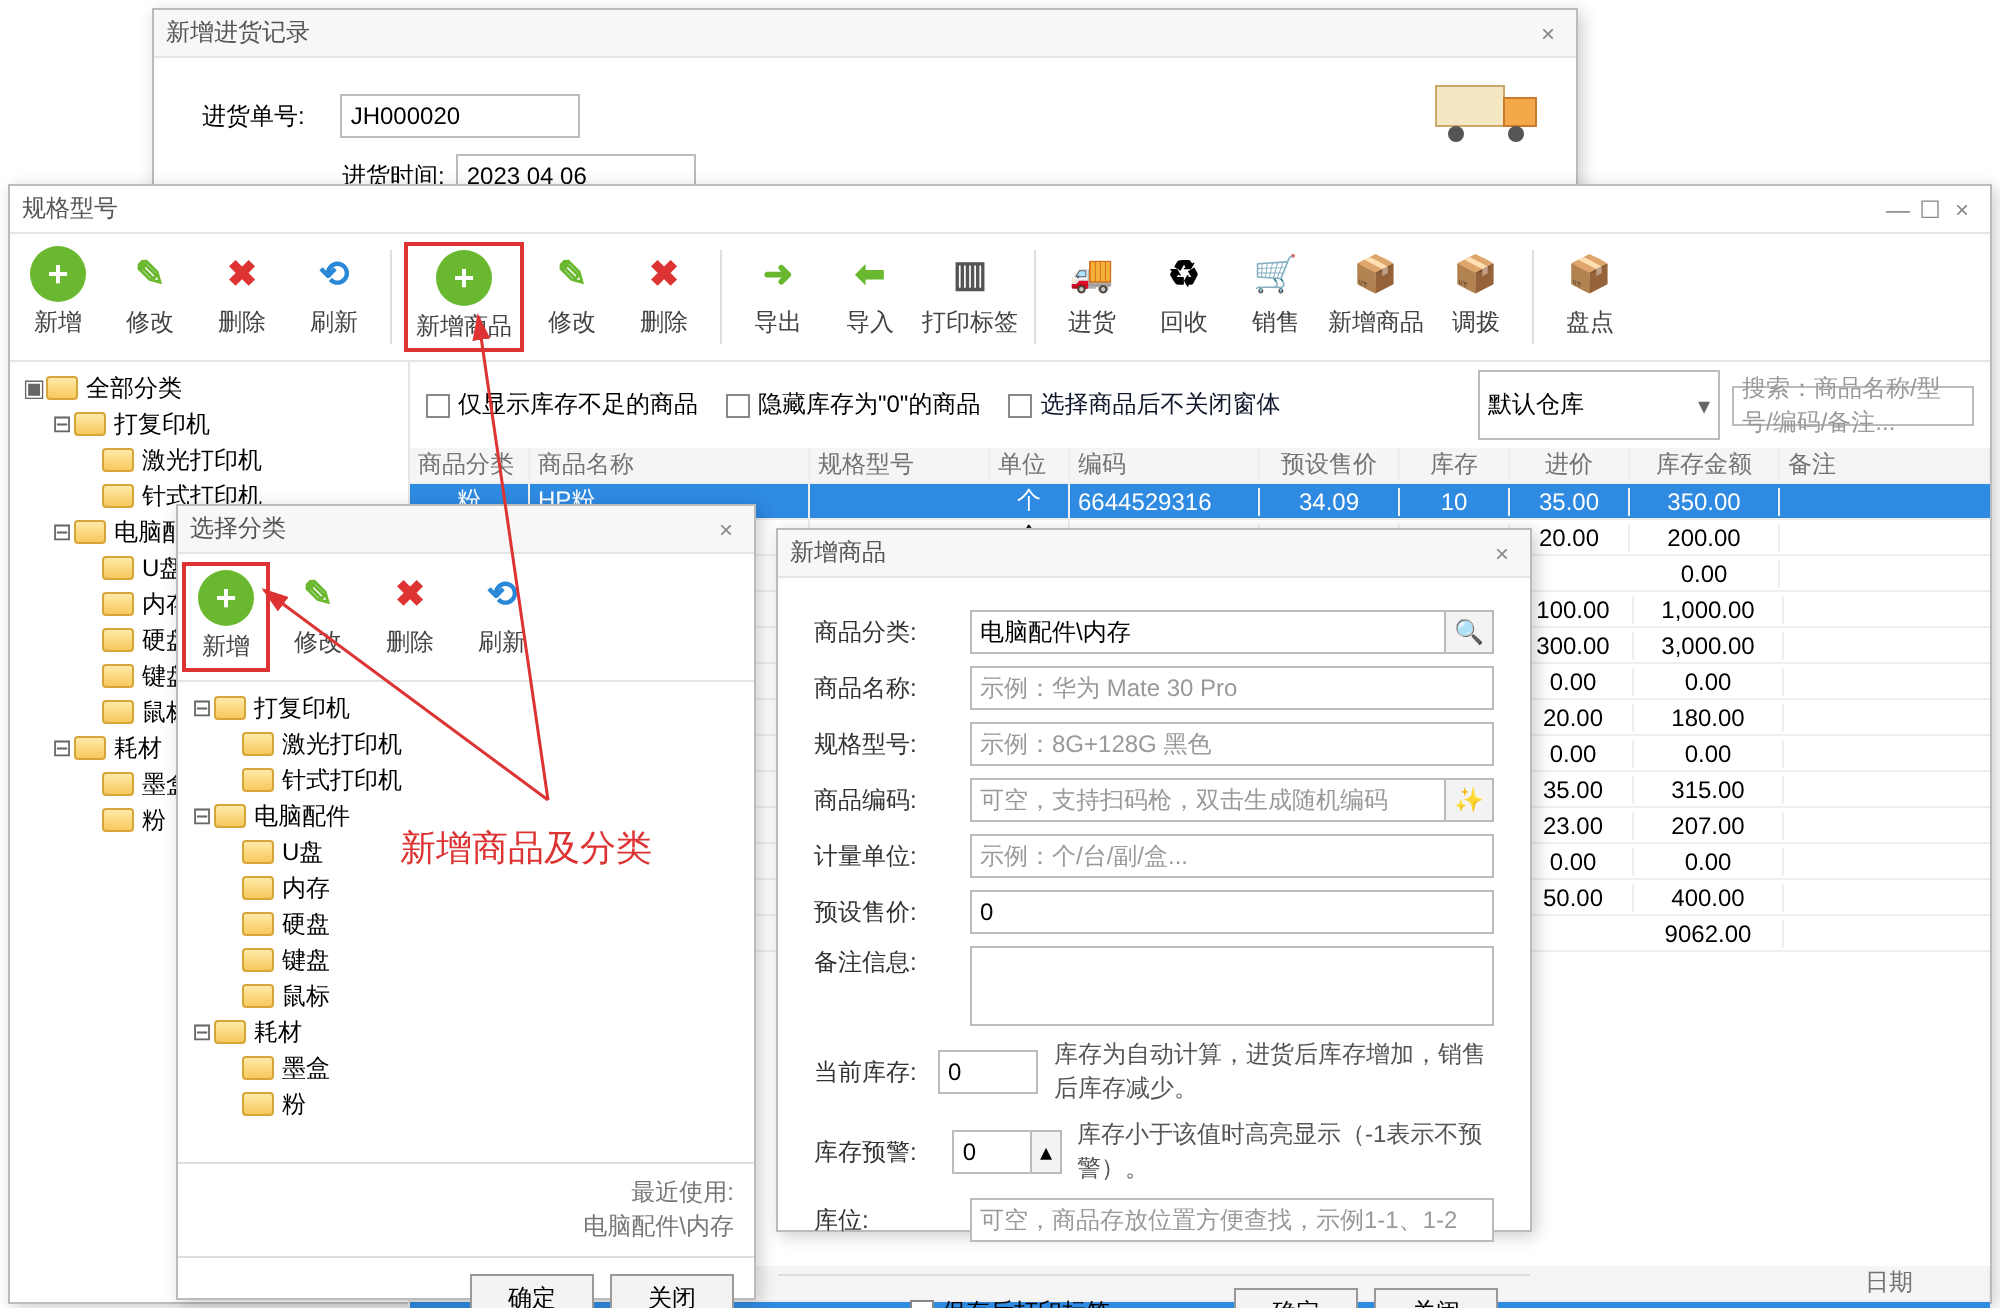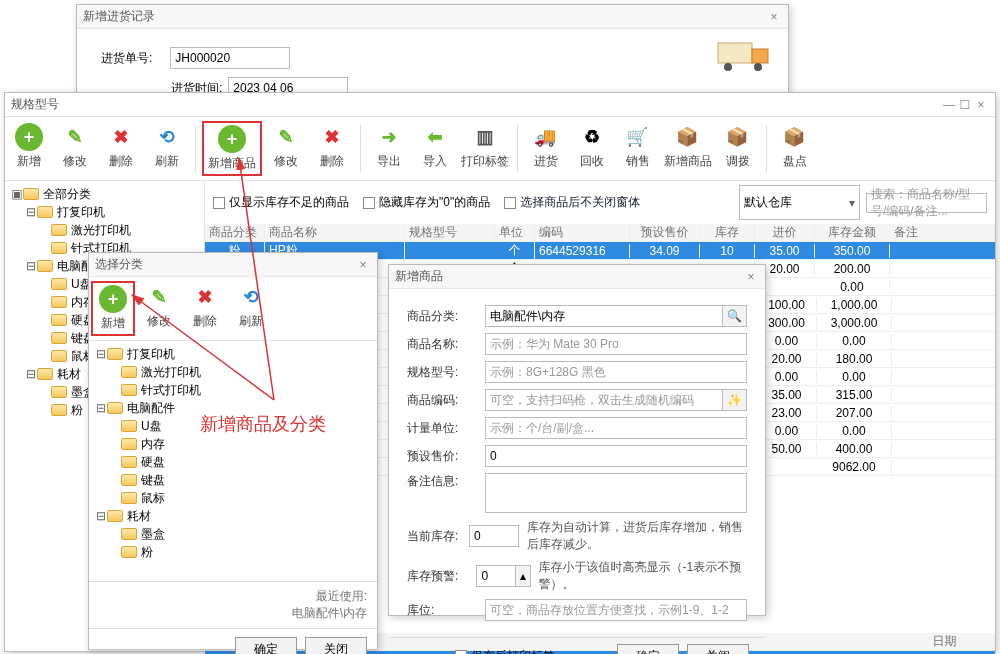--- a/index.html
+++ b/index.html
@@ -505,21 +505,21 @@
         <div class="flbl">库存预警:</div>
         <div class="finput" style="flex:0 0 40px;">
           <span>0</span>
         </div>
         <div class="fbtn" style="width:16px;">▴</div>
         <span style="margin-left:8px;color:#555;">库存小于该值时高亮显示（-1表示不预警）。</span>
       </div>
     <div class="frow">
         <div class="flbl">库位:</div>
         <div class="finput ph">
-          <span>可空，商品存放位置方便查找，示例1-9、1-2</span>
+          <span>可空，商品存放位置方便查找，示例1-1、1-2</span>
         </div>
       </div>
   </div>
   <div style="display:flex;align-items:center;padding:6px 16px;border-top:1px solid #ddd;">
     <label style="display:flex;align-items:center;cursor:pointer;margin-left:50px;">
         <span class="checkbox"></span>
         <span>保存后打印标签</span>
       </label>
     <div style="margin-left:auto;display:flex;gap:8px;">
       <div class="dlgbtn">

